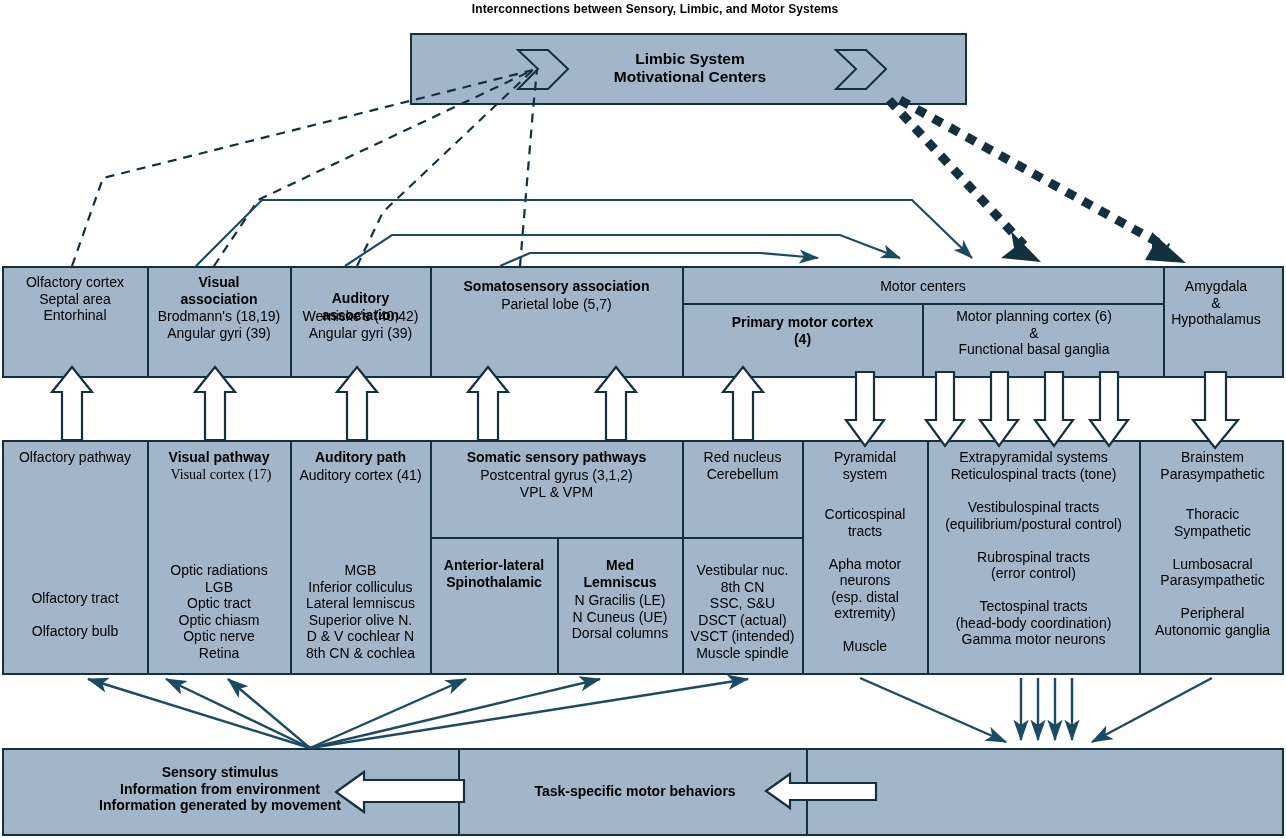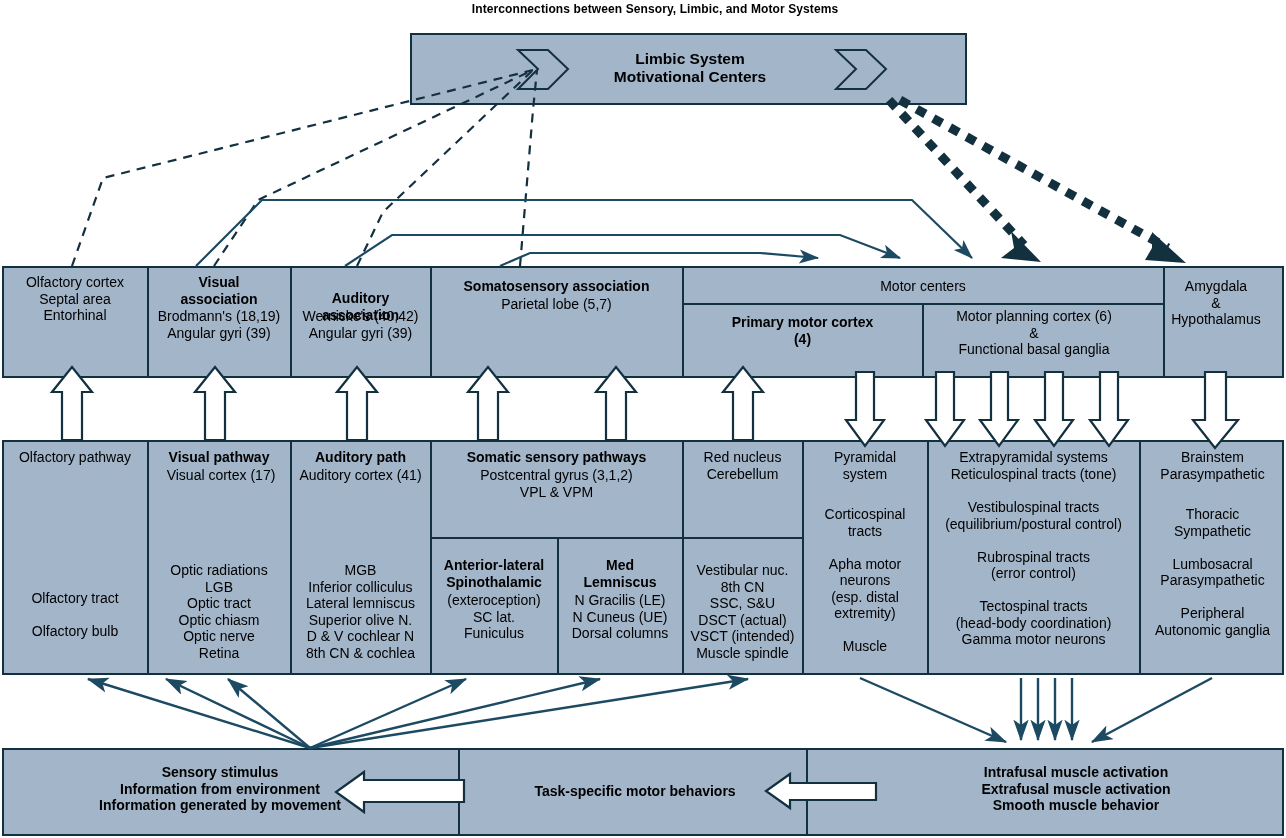--- a/index.html
+++ b/index.html
@@ -89,21 +89,21 @@
 
   <div class="hline" style="left:430px;top:537px;width:372px;"></div>
   <div class="vline" style="left:557px;top:537px;height:138px;"></div>
 
   <div class="txt" style="left:4px;top:449px;width:142px;">Olfactory pathway</div>
   <div class="txt" style="left:4px;top:590px;width:142px;">Olfactory tract
 
 Olfactory bulb</div>
 
   <div class="txt b" style="left:149px;top:449px;width:140px;">Visual pathway</div>
-  <div class="txt" style="left:149px;top:467px;width:144px;">Visual cortex (17)</div>
+  <div class="txt" style="left:149px;top:467px;width:144px;font-family:Liberation Serif, serif;">Visual cortex (17)</div>
   <div class="txt" style="left:149px;top:562px;width:140px;">Optic radiations
 LGB
 Optic tract
 Optic chiasm
 Optic nerve
 Retina</div>
 
   <div class="txt b" style="left:292px;top:449px;width:137px;">Auditory path</div>
   <div class="txt" style="left:292px;top:467px;width:137px;">Auditory cortex (41)</div>
   <div class="txt" style="left:292px;top:562px;width:137px;">MGB
@@ -112,23 +112,20 @@
 Superior olive N.
 D &amp; V cochlear N
 8th CN &amp; cochlea</div>
 
   <div class="txt b" style="left:432px;top:449px;width:249px;">Somatic sensory pathways</div>
   <div class="txt" style="left:432px;top:467px;width:249px;">Postcentral gyrus (3,1,2)
 VPL &amp; VPM</div>
 
   <div class="txt b" style="left:432px;top:557px;width:124px;">Anterior-lateral
 Spinothalamic</div>
-  <div class="txt" style="left:432px;top:592px;width:124px;">(exteroception)
-SC lat.
-Funiculus</div>
 
   <div class="txt b" style="left:559px;top:557px;width:122px;">Med
 Lemniscus</div>
   <div class="txt" style="left:559px;top:592px;width:122px;">N Gracilis (LE)
 N Cuneus (UE)
 Dorsal columns</div>
 
   <div class="txt" style="left:684px;top:449px;width:117px;">Red nucleus
 Cerebellum</div>
   <div class="txt" style="left:684px;top:562px;width:117px;">Vestibular nuc.
@@ -174,23 +171,20 @@
 Autonomic ganglia</div>
 
   <div class="bx" style="left:2px;top:748px;width:1282px;height:88px;"></div>
   <div class="vline" style="left:458px;top:748px;height:88px;"></div>
   <div class="vline" style="left:806px;top:748px;height:88px;"></div>
 
   <div class="txt b" style="left:20px;top:764px;width:400px;">Sensory stimulus
 Information from environment
 Information generated by movement</div>
   <div class="txt b" style="left:470px;top:783px;width:330px;">Task-specific motor behaviors</div>
-  <div class="txt b" style="left:876px;top:764px;width:400px;">Intrafusal muscle activation
-Extrafusal muscle activation
-Smooth muscle behavior</div>
 
   <svg id="ov" viewBox="0 0 1286 838">
     <defs>
       <marker id="ah" markerWidth="10" markerHeight="10" refX="8.5" refY="3.2" orient="auto" markerUnits="strokeWidth">
         <path d="M0,0 L9,3.2 L0,6.4 L2.2,3.2 z" fill="#1d4a63"></path>
       </marker>
       <marker id="ahf" markerWidth="8" markerHeight="8" refX="6.8" refY="2.8" orient="auto" markerUnits="strokeWidth">
         <path d="M0,0 L7.4,2.8 L0,5.6 z" fill="#13303f"></path>
       </marker>
     </defs>

